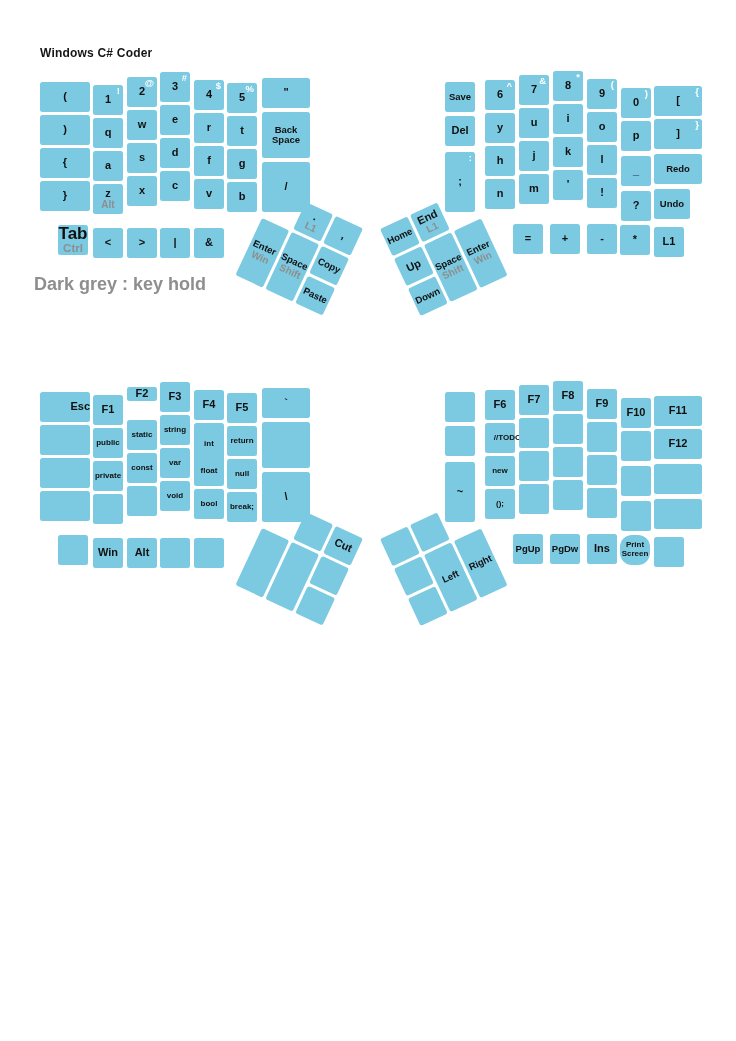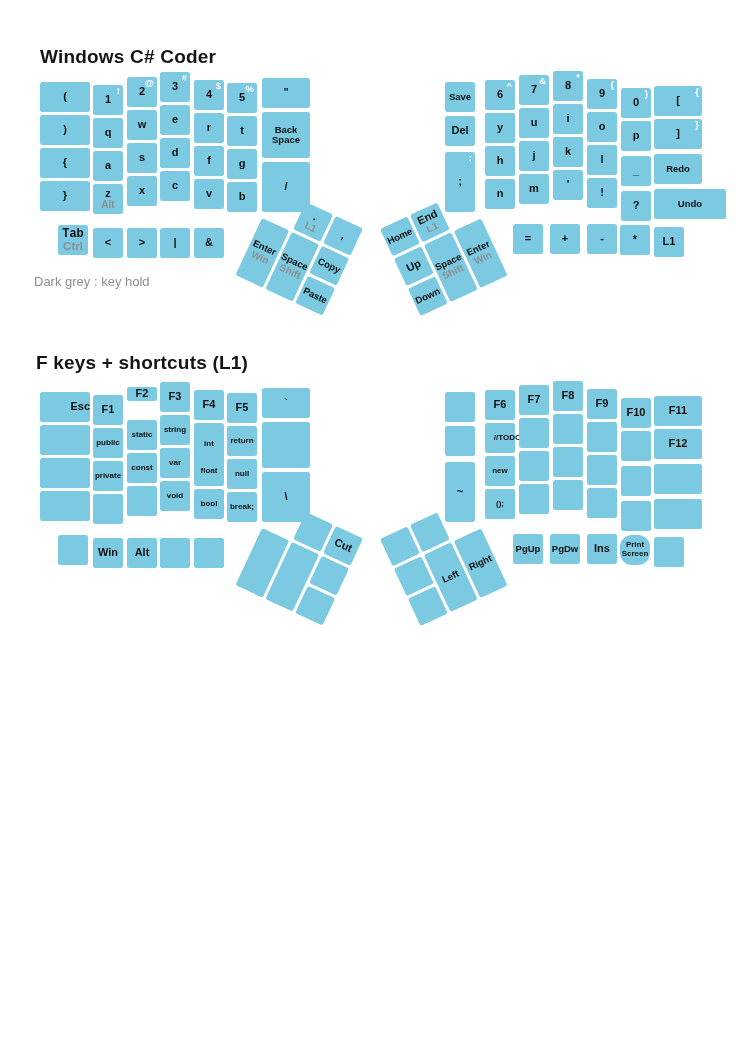--- a/index.html
+++ b/index.html
@@ -1,42 +1,41 @@
 <!DOCTYPE html>
 <html style="--key: #7BCAE2; --hold: #8E8E8E; --shift: #FFFFFF;"><head>
 <meta charset="utf-8">
 <style>
   html,body{margin:0;padding:0;background:#fff;}
   .page{position:relative;width:736px;height:1041px;background:#fff;overflow:hidden;
         font-family:"Liberation Sans",sans-serif;}
-  .title{position:absolute;font-weight:bold;font-size:19px;color:#151515;letter-spacing:.2px;}
+  .title{position:absolute;font-weight:bold;font-size:12px;color:#151515;letter-spacing:.2px;}
   #title1{left:40px;top:46px;}
   #title2{left:36px;top:352px;}
-  .caption{position:absolute;left:34px;top:274px;font-weight:normal;font-size:13px;color:var(--hold,#8E8E8E);}
+  .caption{position:absolute;left:34px;top:274px;font-weight:bold;font-size:18px;color:var(--hold,#8E8E8E);}
   #keyboard{position:absolute;left:0;top:0;width:736px;height:1041px;}
   .key{position:absolute;background:var(--key,#7BCAE2);border-radius:2.5px;box-sizing:border-box;
        display:flex;flex-direction:column;align-items:center;justify-content:center;
        color:#101010;font-weight:bold;}
   .key .main{text-align:center;line-height:1.08;}
   .key .main.s11{font-size:11px;}
   .key .main.s95{font-size:9.5px;}
   .key .main.s85{font-size:8px;}
-  .key .main.big{font-size:12px;line-height:1.0;font-family:Liberation Mono, monospace;}
+  .key .main.big{font-size:17px;line-height:1.0;}
   .key .hold{font-size:10px;line-height:1.1;color:var(--hold,#8E8E8E);}
   .key .hold.bigh{font-size:11.5px;}
   .key .shift{position:absolute;top:0px;right:3px;font-size:9.5px;line-height:1.2;color:var(--shift,#FFFFFF);}
   .thumb{position:absolute;width:99px;height:99px;transform-origin:0 0;}
 </style>
 </head>
 <body>
 
 <div class="page">
   <div class="title" id="title1">Windows C# Coder</div>
   <div class="caption">Dark grey : key hold</div>
-  <div class="title" id="title2">F keys + shortcuts (L1)</div>
   <div id="keyboard">
       <div class="key" style="left: 40px; top: 82px; width: 50px; height: 30px;">
         <span class="main s11">
           <div>(</div>
         </span>
       </div>
       <div class="key" style="left: 40px; top: 115px; width: 50px; height: 30px;">
         <span class="main s11">
           <div>)</div>
         </span>
@@ -330,21 +329,21 @@
         <span class="shift">}</span>
         <span class="main s11">
           <div>]</div>
         </span>
       </div>
       <div class="key" style="left: 654px; top: 154px; width: 48px; height: 30px;">
         <span class="main s95">
           <div>Redo</div>
         </span>
       </div>
-      <div class="key" style="left: 654px; top: 189px; width: 72px; height: 30px;">
+      <div class="key" style="left: 654px; top: 189px; width: 36px; height: 30px;">
         <span class="main s95">
           <div>Undo</div>
         </span>
       </div>
       <div class="key" style="left: 513px; top: 224px; width: 30px; height: 30px;">
         <span class="main s11">
           <div>=</div>
         </span>
       </div>
       <div class="key" style="left: 550px; top: 224px; width: 30px; height: 30px;">

